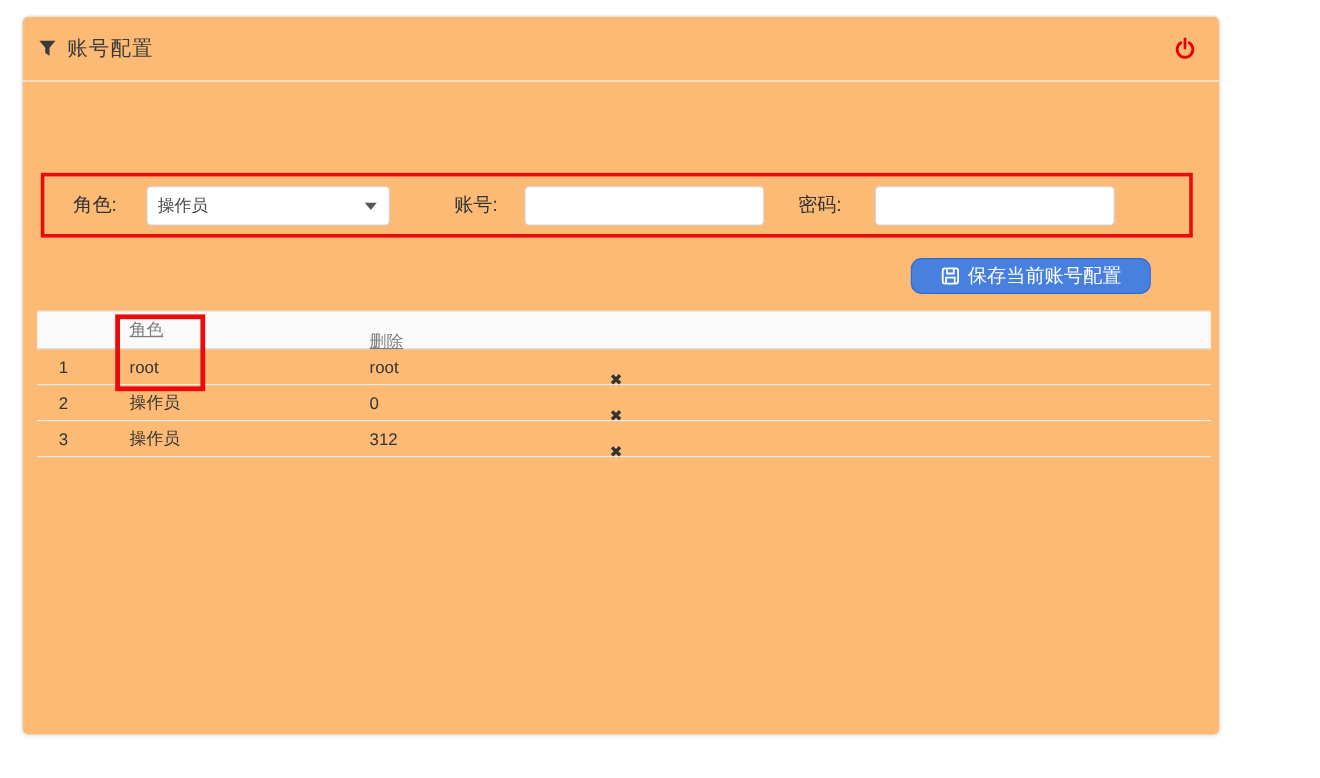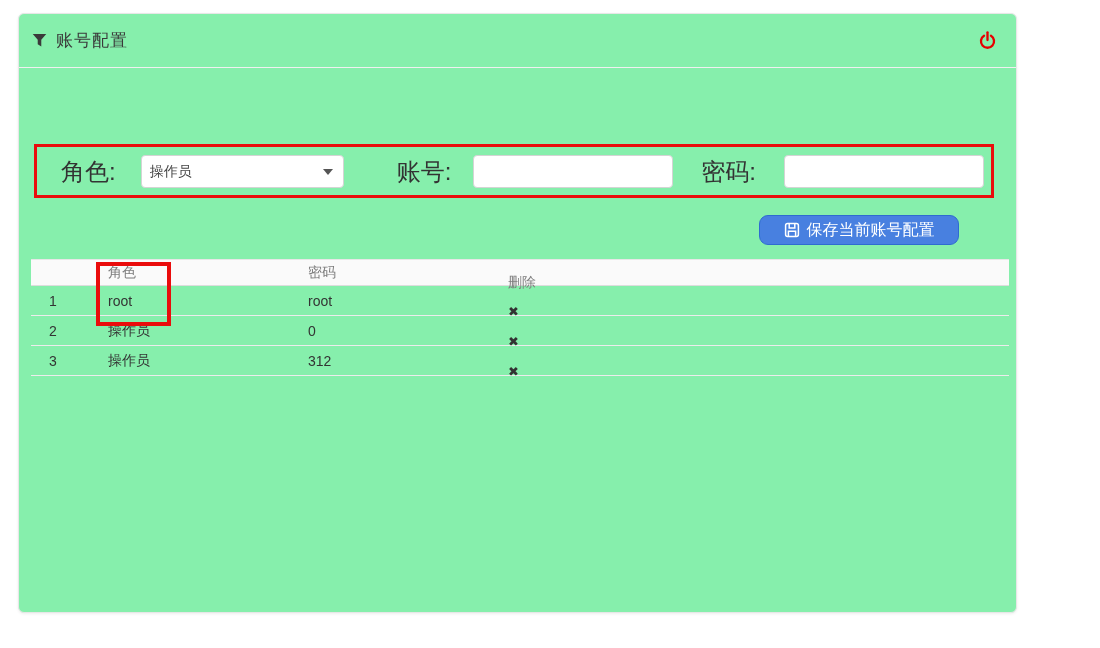--- a/index.html
+++ b/index.html
@@ -8,21 +8,21 @@
     width: 1100px; height: 648px;
     position: relative; overflow: hidden;
     font-family: "Liberation Sans", "DejaVu Sans", sans-serif;
     color: #333;
   }
 
   
   .card {
     position: absolute; left: 18px; top: 13px;
     width: 999px; height: 600px;
-    background: #86efac;
+    background: #fdba74;
     border: 1px solid #e7e7e7;
     border-radius: 6px;
     box-shadow: 0 1px 3px rgba(0,0,0,0.07);
   }
   .card-header {
     position: relative;
     height: 54px;
     display: flex; align-items: center;
     padding: 0 18px 0 13px;
     border-bottom: 1px solid #f0f0f0;
@@ -47,21 +47,21 @@
   .annotation { position: absolute; border: 3px solid #ea0c0c; pointer-events: none; z-index: 50; }
   .annotation.form-box { left: 15px; top: 76px; width: 960px; height: 54px; }
   .annotation.role-box { left: 77px; top: 194px; width: 75px; height: 64px; border-width: 4px; }
 
   
   .form-row {
     position: absolute; left: 15px; top: 87px;
     height: 33px; width: 960px;
     display: flex; align-items: center;
   }
-  .form-label { font-size: 24px; color: #333; white-space: nowrap; }
+  .form-label { font-size: 16px; color: #333; white-space: nowrap; }
   .lbl-role { margin-left: 27px; }
   .lbl-account { margin-left: 53px; }
   .lbl-password { margin-left: 28px; }
   .select-box {
     margin-left: 25px;
     width: 203px; height: 33px;
     border: 1px solid #d4d4d4; border-radius: 4px;
     background: #fff;
     display: flex; align-items: center;
     padding: 0 10px 0 8px;
@@ -97,25 +97,26 @@
     display: flex; align-items: center; justify-content: center;
     gap: 7px;
     cursor: pointer;
     font-family: "Liberation Sans", "DejaVu Sans", sans-serif;
   }
 
   
   .table { position: absolute; left: 12px; top: 191px; width: 978px; font-size: 14px; }
   .thead {
     display: flex; align-items: center;
-    height: 27px;
+    height: 32px;
     background: #fafafa;
     border-top: 1px solid #e7e7e7;
     border-bottom: 1px solid #dddddd;
     color: #7d7d7d;
+    text-decoration: underline;
   }
   .trow {
     display: flex; align-items: center;
     height: 30px;
     border-bottom: 1px solid #ececec;
     color: #333;
   }
   .col-index    { width: 65px;  padding-left: 18px; }
   .col-role     { width: 200px; padding-left: 12px; }
   .col-account  { width: 200px; padding-left: 12px; }
@@ -172,21 +173,20 @@
           <path d="M4.4 14.2 v-4.9 h7.2 v4.9" fill="none" stroke="#fff" stroke-width="1.5"></path>
         </svg>
       </span>
       <span>保存当前账号配置</span>
     </button>
 
     <div class="table">
       <div class="thead">
         <span class="col-index"></span>
         <span class="col-role">角色</span>
-        <span class="col-password">密码</span>
         <span class="col-delete">删除</span>
       </div>
 
       <div class="trow">
         <span class="col-index">1</span>
         <span class="col-role">root</span>
         <span class="col-account">root</span>
         <span class="col-delete">
           <button class="delete-btn">✖</button>
         </span>

